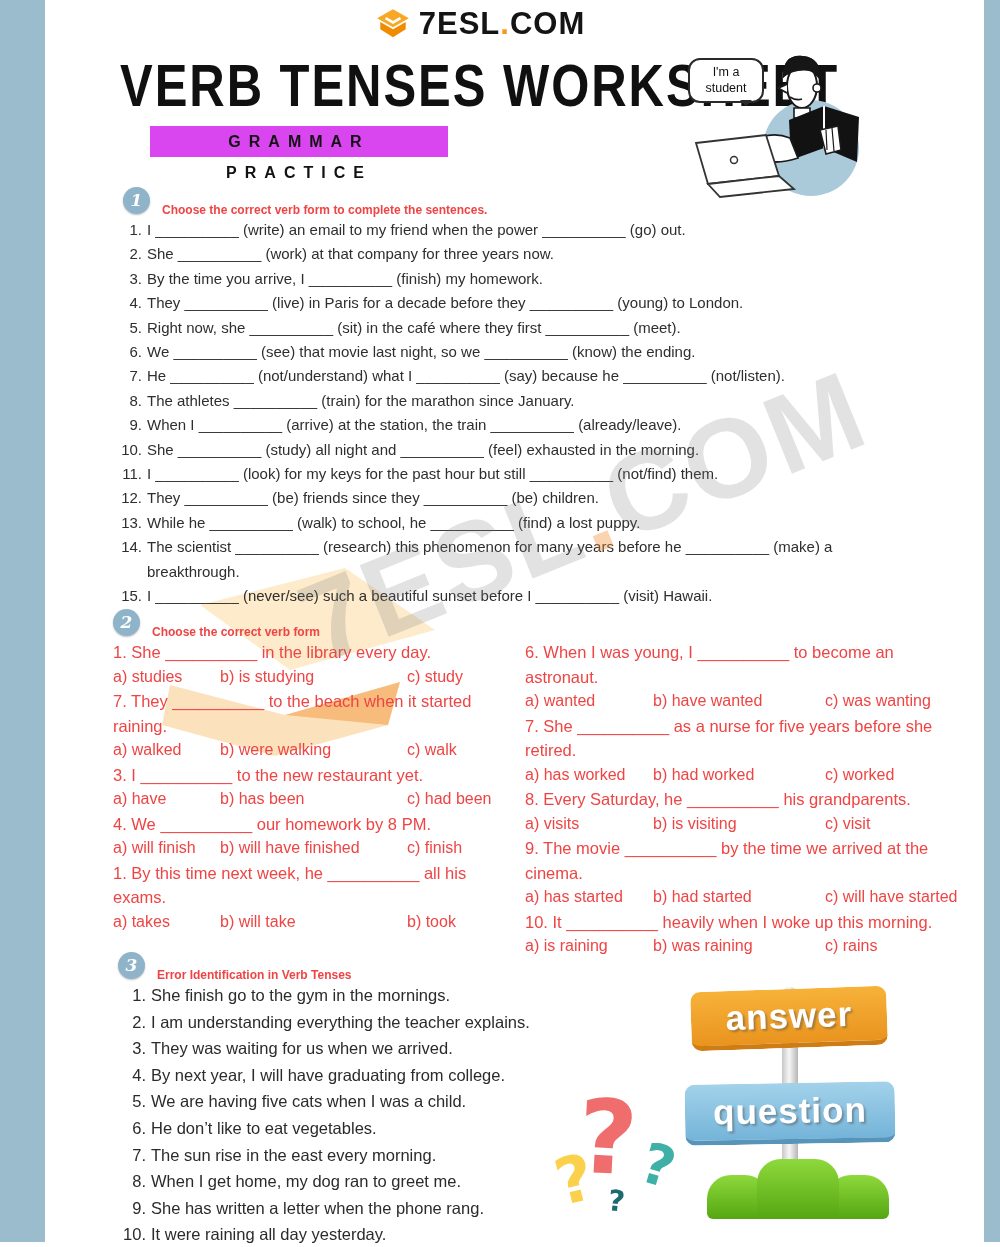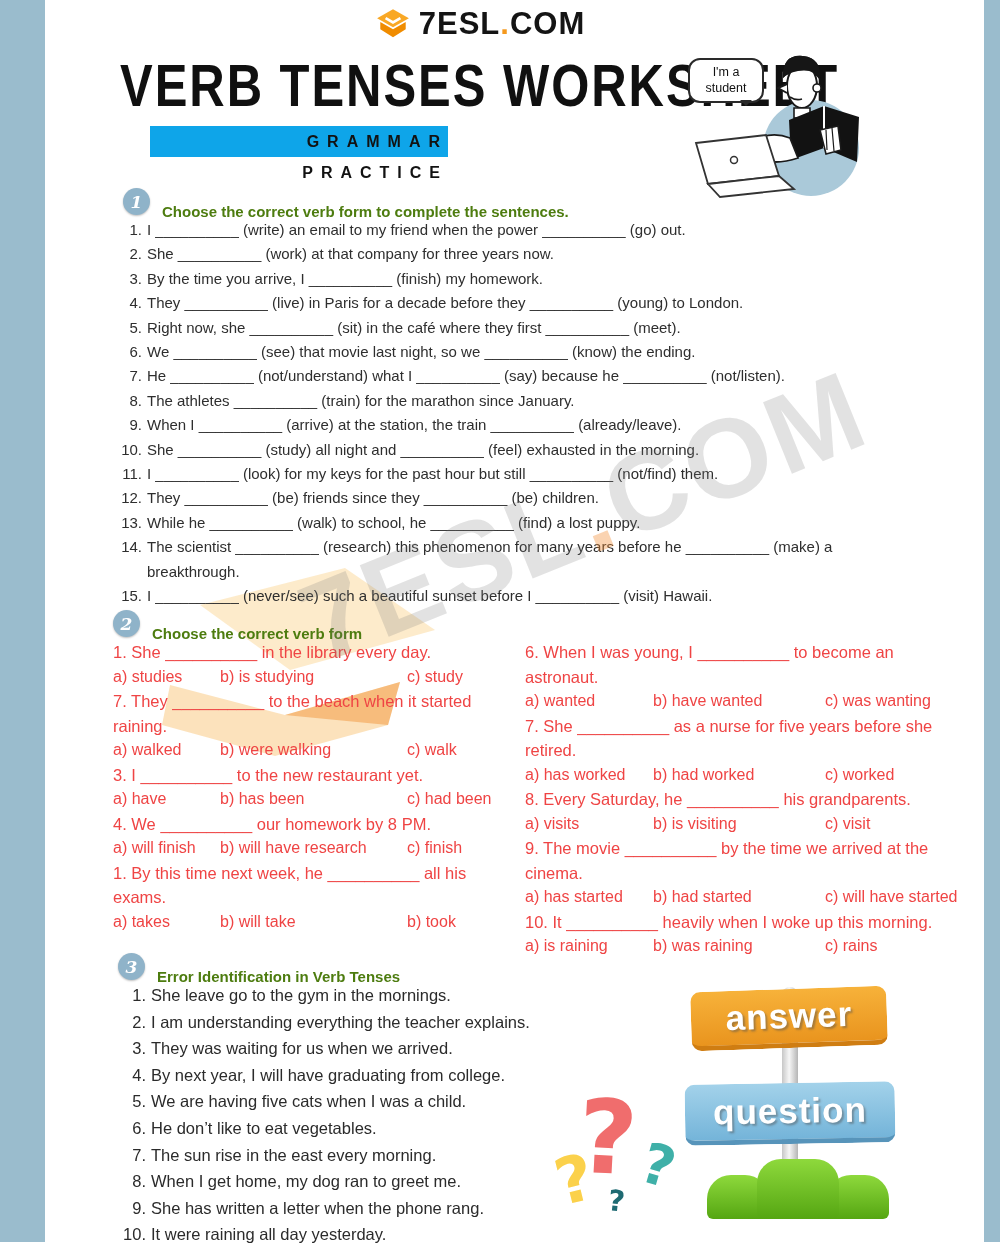--- a/index.html
+++ b/index.html
@@ -9,30 +9,30 @@
   .border-left{left:0;width:45px;height:1242px;}
   .border-right{right:0;width:16px;height:1242px;}
 
   
   .logo-row{position:absolute;top:6px;left:45px;width:940px;display:flex;justify-content:center;
             align-items:center;gap:8px;transform:translateX(-35px);z-index:2;}
   .logo-text{font-size:31px;font-weight:bold;color:#141414;letter-spacing:1px;}
   .logo-dot{color:#f5991d;}
   .page-title{position:absolute;top:52px;left:120px;font-size:50px;font-weight:900;color:#101010;
               letter-spacing:2px;transform:scale(0.98,1.18);transform-origin:left top;white-space:nowrap;z-index:2;}
-  .subtitle-banner{position:absolute;top:126px;left:150px;width:298px;height:31px;background:#0ea5e9;
-              color:#121212;font-size:16px;font-weight:bold;letter-spacing:8px;text-align:right;
+  .subtitle-banner{position:absolute;top:126px;left:150px;width:298px;height:31px;background:#d946ef;
+              color:#121212;font-size:16px;font-weight:bold;letter-spacing:8px;text-align:center;
               line-height:31px;z-index:2;}
 
   
   .sec-head{position:absolute;display:flex;align-items:center;gap:12px;z-index:2;}
   .badge{width:27px;height:27px;border-radius:50%;background:#8fb3c9;color:#fff;flex:none;
          display:flex;align-items:center;justify-content:center;font-family:"DejaVu Serif",serif;
          font-style:italic;font-weight:bold;font-size:17px;box-shadow:0 1px 2px rgba(0,0,0,.25);}
-  .sec-title{color:#4d7c0f;font-weight:bold;font-size:15px;margin-top:20px;}
+  .sec-title{color:#ef4444;font-weight:bold;font-size:12px;margin-top:20px;}
 
   
   .numlist{position:absolute;z-index:1;}
   .numlist .row{display:flex;}
   .numlist .num{flex:none;text-align:right;}
   .numlist .txt{margin-left:5px;}
   #s1-list{top:218px;left:108px;font-size:15px;line-height:24.4px;}
   #s1-list .num{width:34px;}
   #s1-list .txt{width:780px;}
   #s3-list{top:982px;left:108px;font-size:16.5px;line-height:26.6px;color:#2b2b2b;}
@@ -228,21 +228,21 @@
         <div class="opts">
             <span>a) have</span>
             <span>b) has been</span>
             <span>c) had been</span>
           </div>
       </div>
       <div class="qa">
         <p class="q">4. We __________ our homework by 8 PM.</p>
         <div class="opts">
             <span>a) will finish</span>
-            <span>b) will have research</span>
+            <span>b) will have finished</span>
             <span>c) finish</span>
           </div>
       </div>
       <div class="qa">
         <p class="q">1. By this time next week, he __________ all his exams.</p>
         <div class="opts">
             <span>a) takes</span>
             <span>b) will take</span>
             <span>b) took</span>
           </div>
@@ -292,21 +292,21 @@
     </div>
   </div>
 
   <div class="sec-head" style="top:948px;left:118px;">
     <div class="badge">3</div>
     <div class="sec-title">Error Identification in Verb Tenses</div>
   </div>
   <div class="numlist" id="s3-list">
     <div class="row">
         <span class="num">1.</span>
-        <span class="txt">She leave go to the gym in the mornings.</span>
+        <span class="txt">She finish go to the gym in the mornings.</span>
       </div>
     <div class="row">
         <span class="num">2.</span>
         <span class="txt">I am understanding everything the teacher explains.</span>
       </div>
     <div class="row">
         <span class="num">3.</span>
         <span class="txt">They was waiting for us when we arrived.</span>
       </div>
     <div class="row">

